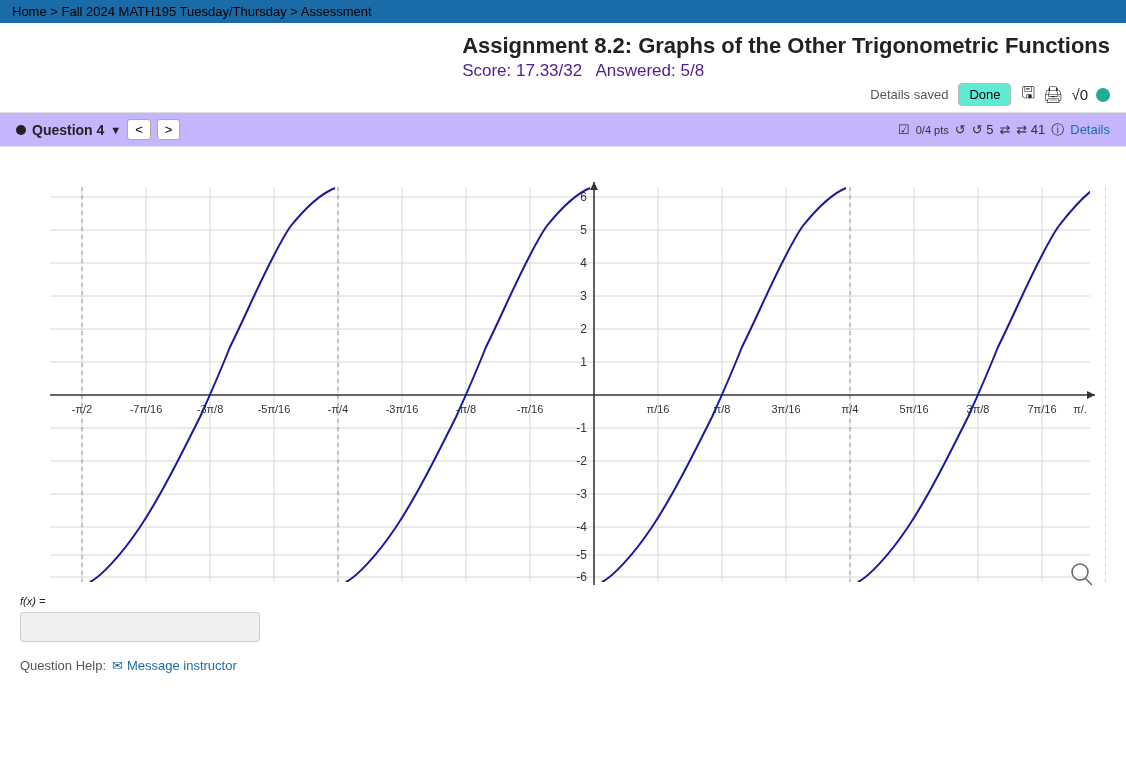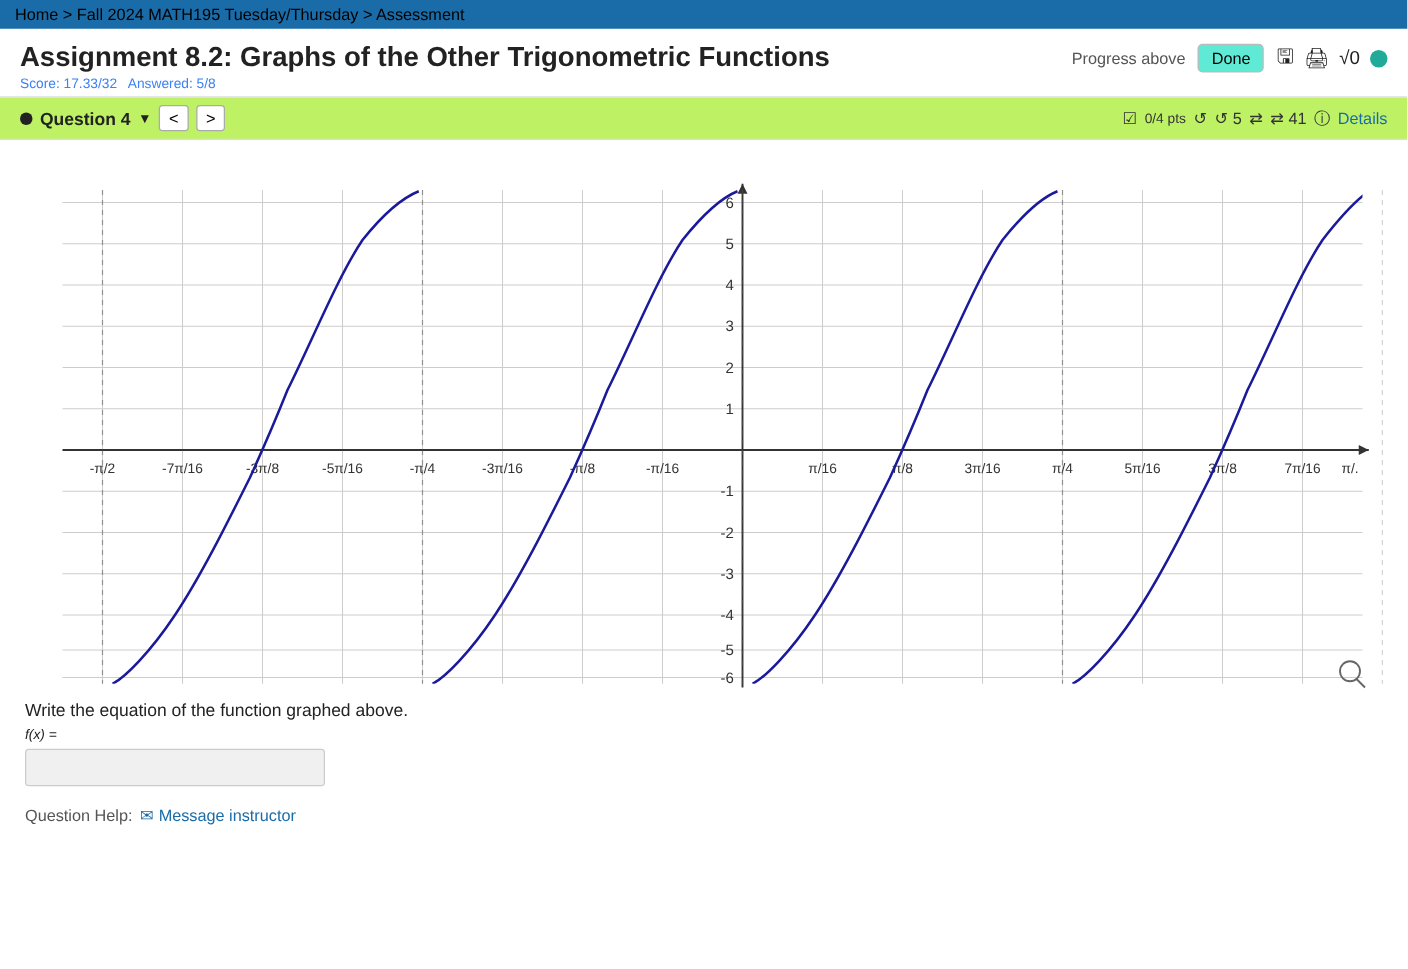--- a/index.html
+++ b/index.html
@@ -1,29 +1,29 @@
 <!DOCTYPE html>
 <html><head>
   <meta charset="utf-8">
   <style>
     * { box-sizing: border-box; margin: 0; padding: 0; }
     body { font-family: Arial, sans-serif; background: #fff; font-size: 14px; color: #222; width: 1126px; min-height: 775px; }
 
     .top-bar { background: #1a6ca8; color: #000000; padding: 4px 12px; font-size: 13px; }
 
-    .main-header { display: flex; justify-content: space-between; align-items: flex-start; padding: 10px 16px 4px; border-bottom: 1px solid #ddd; }
+    .main-header { display: flex; justify-content: space-between; align-items: flex-end; padding: 10px 16px 4px; border-bottom: 1px solid #ddd; flex-direction: column; }
     .title-block h1 { font-size: 22px; font-weight: bold; }
-    .title-block .score { font-size: 11px; color: #3b82f6; margin-top: 2px; }
+    .title-block .score { font-size: 17px; color: #4c1d95; margin-top: 2px; }
     .header-right { display: flex; align-items: center; gap: 10px; font-size: 13px; }
     .progress-saved { color: #555; }
     .done-btn { background: #5eead4; border: 1px solid #bbb; border-radius: 4px; padding: 3px 10px; cursor: pointer; font-size: 13px; }
     .header-icons { display: flex; gap: 8px; align-items: center; font-size: 16px; }
     .sqrt-icon { font-size: 15px; }
 
-    .question-bar { display: flex; justify-content: space-between; align-items: center; padding: 6px 16px; border-bottom: 1px solid #ddd; background: #bef264; }
+    .question-bar { display: flex; justify-content: space-between; align-items: center; padding: 6px 16px; border-bottom: 1px solid #ddd; background: #c4b5fd; }
     .question-left { display: flex; align-items: center; gap: 6px; }
     .question-dot { width: 10px; height: 10px; background: #222; border-radius: 50%; display: inline-block; }
     .q-label { font-weight: bold; font-size: 14px; }
     .arrow-btn { border: 1px solid #aaa; background: #fff; cursor: pointer; padding: 2px 7px; font-size: 13px; border-radius: 3px; }
     .question-right { display: flex; align-items: center; gap: 6px; font-size: 13px; color: #333; }
     .pts-badge { font-size: 11px; }
     .details-link { color: #1a6ca8; cursor: pointer; }
 
     .graph-container { padding: 10px 20px 0; display: flex; justify-content: center; }
     svg.graph { display: block; }
@@ -47,21 +47,21 @@
 
 <div class="main-header">
   <div class="title-block">
     <h1>Assignment 8.2: Graphs of the Other Trigonometric Functions</h1>
     <div class="score">
       <span>Score: 17.33/32</span>&nbsp;&nbsp;
       <span>Answered: 5/8</span>
     </div>
   </div>
   <div class="header-right">
-    <span class="progress-saved">Progress above</span>
+    <span class="progress-saved">Details saved</span>
     <button class="done-btn">Done</button>
     <div class="header-icons">
       <span>🖫</span>
       <span>🖨</span>
       <span class="sqrt-icon">√0</span>
       <span style="width:14px;height:14px;background:#2a9;border-radius:50%;display:inline-block;"></span>
     </div>
   </div>
 </div>
 
@@ -193,21 +193,20 @@
       <line x1="318" y1="30" x2="318" y2="425"></line>
       <line x1="574" y1="30" x2="574" y2="425"></line>
       <line x1="830" y1="30" x2="830" y2="425"></line>
       <line x1="1086" y1="30" x2="1086" y2="425"></line>
     </g>
 
   </svg>
 </div>
 
 <div class="question-body">
-  <p class="prompt">Write the equation of the function graphed above.</p>
   <div class="fx-label">f(x) =</div>
   <input class="answer-input" type="text" placeholder="" style="">
 </div>
 
 <div class="question-help">
   <span>Question Help:</span>
   <a class="msg-link">
     <span>✉</span>
     <span>Message instructor</span>
   </a>

